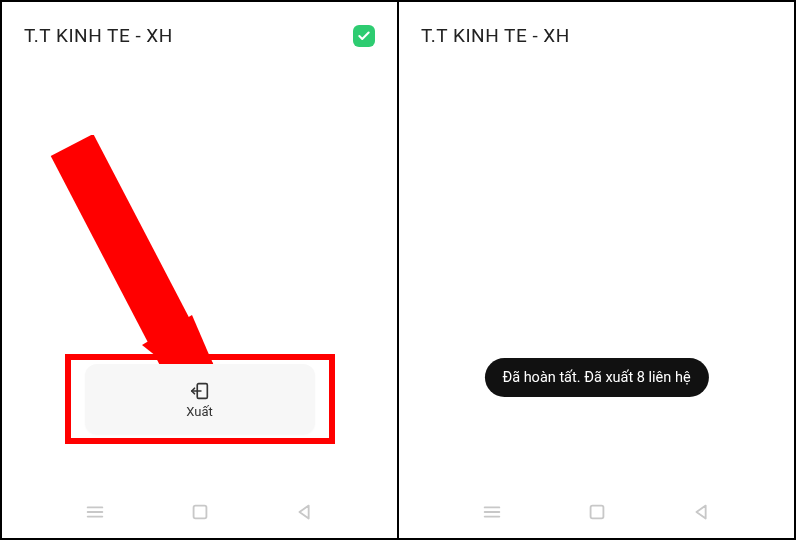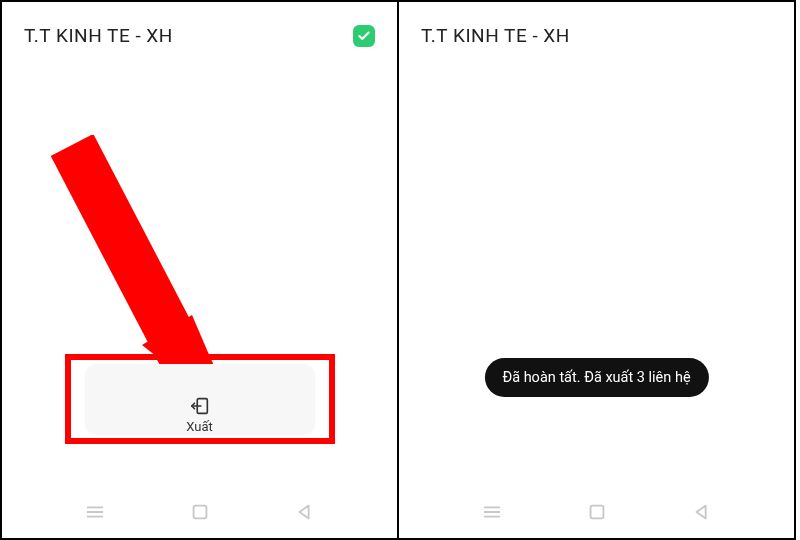--- a/index.html
+++ b/index.html
@@ -53,21 +53,21 @@
       left: 50%;
       transform: translateX(-50%);
       bottom: 58px;
       width: 230px;
       height: 70px;
       background: #f7f7f7;
       border-radius: 12px;
       display: flex;
       flex-direction: column;
       align-items: center;
-      justify-content: flex-end;
+      justify-content: center;
       box-shadow: 0 1px 2px rgba(0,0,0,.04);
     }
     .export-icon { width: 22px; height: 22px; }
     .export-label {
       font-size: 13px;
       color: #333;
       margin-top: 2px;
     }
     .highlight-box {
       position: absolute;
@@ -171,21 +171,21 @@
           </svg>
       </div>
     </div>
   </div>
 
   <div class="phone">
     <div class="header">
       <div class="title">T.T KINH TE - XH</div>
     </div>
     <div class="content">
-      <div class="toast">Đã hoàn tất. Đã xuất 3 liên hệ</div>
+      <div class="toast">Đã hoàn tất. Đã xuất 8 liên hệ</div>
     </div>
     <div class="navbar">
       <div class="nav-btn">
         <svg viewBox="0 0 24 24" fill="none" stroke="currentColor" stroke-width="2" stroke-linecap="round">
             <line x1="4" y1="7" x2="20" y2="7"></line>
             <line x1="4" y1="12" x2="20" y2="12"></line>
             <line x1="4" y1="17" x2="20" y2="17"></line>
           </svg>
       </div>
       <div class="nav-btn">

